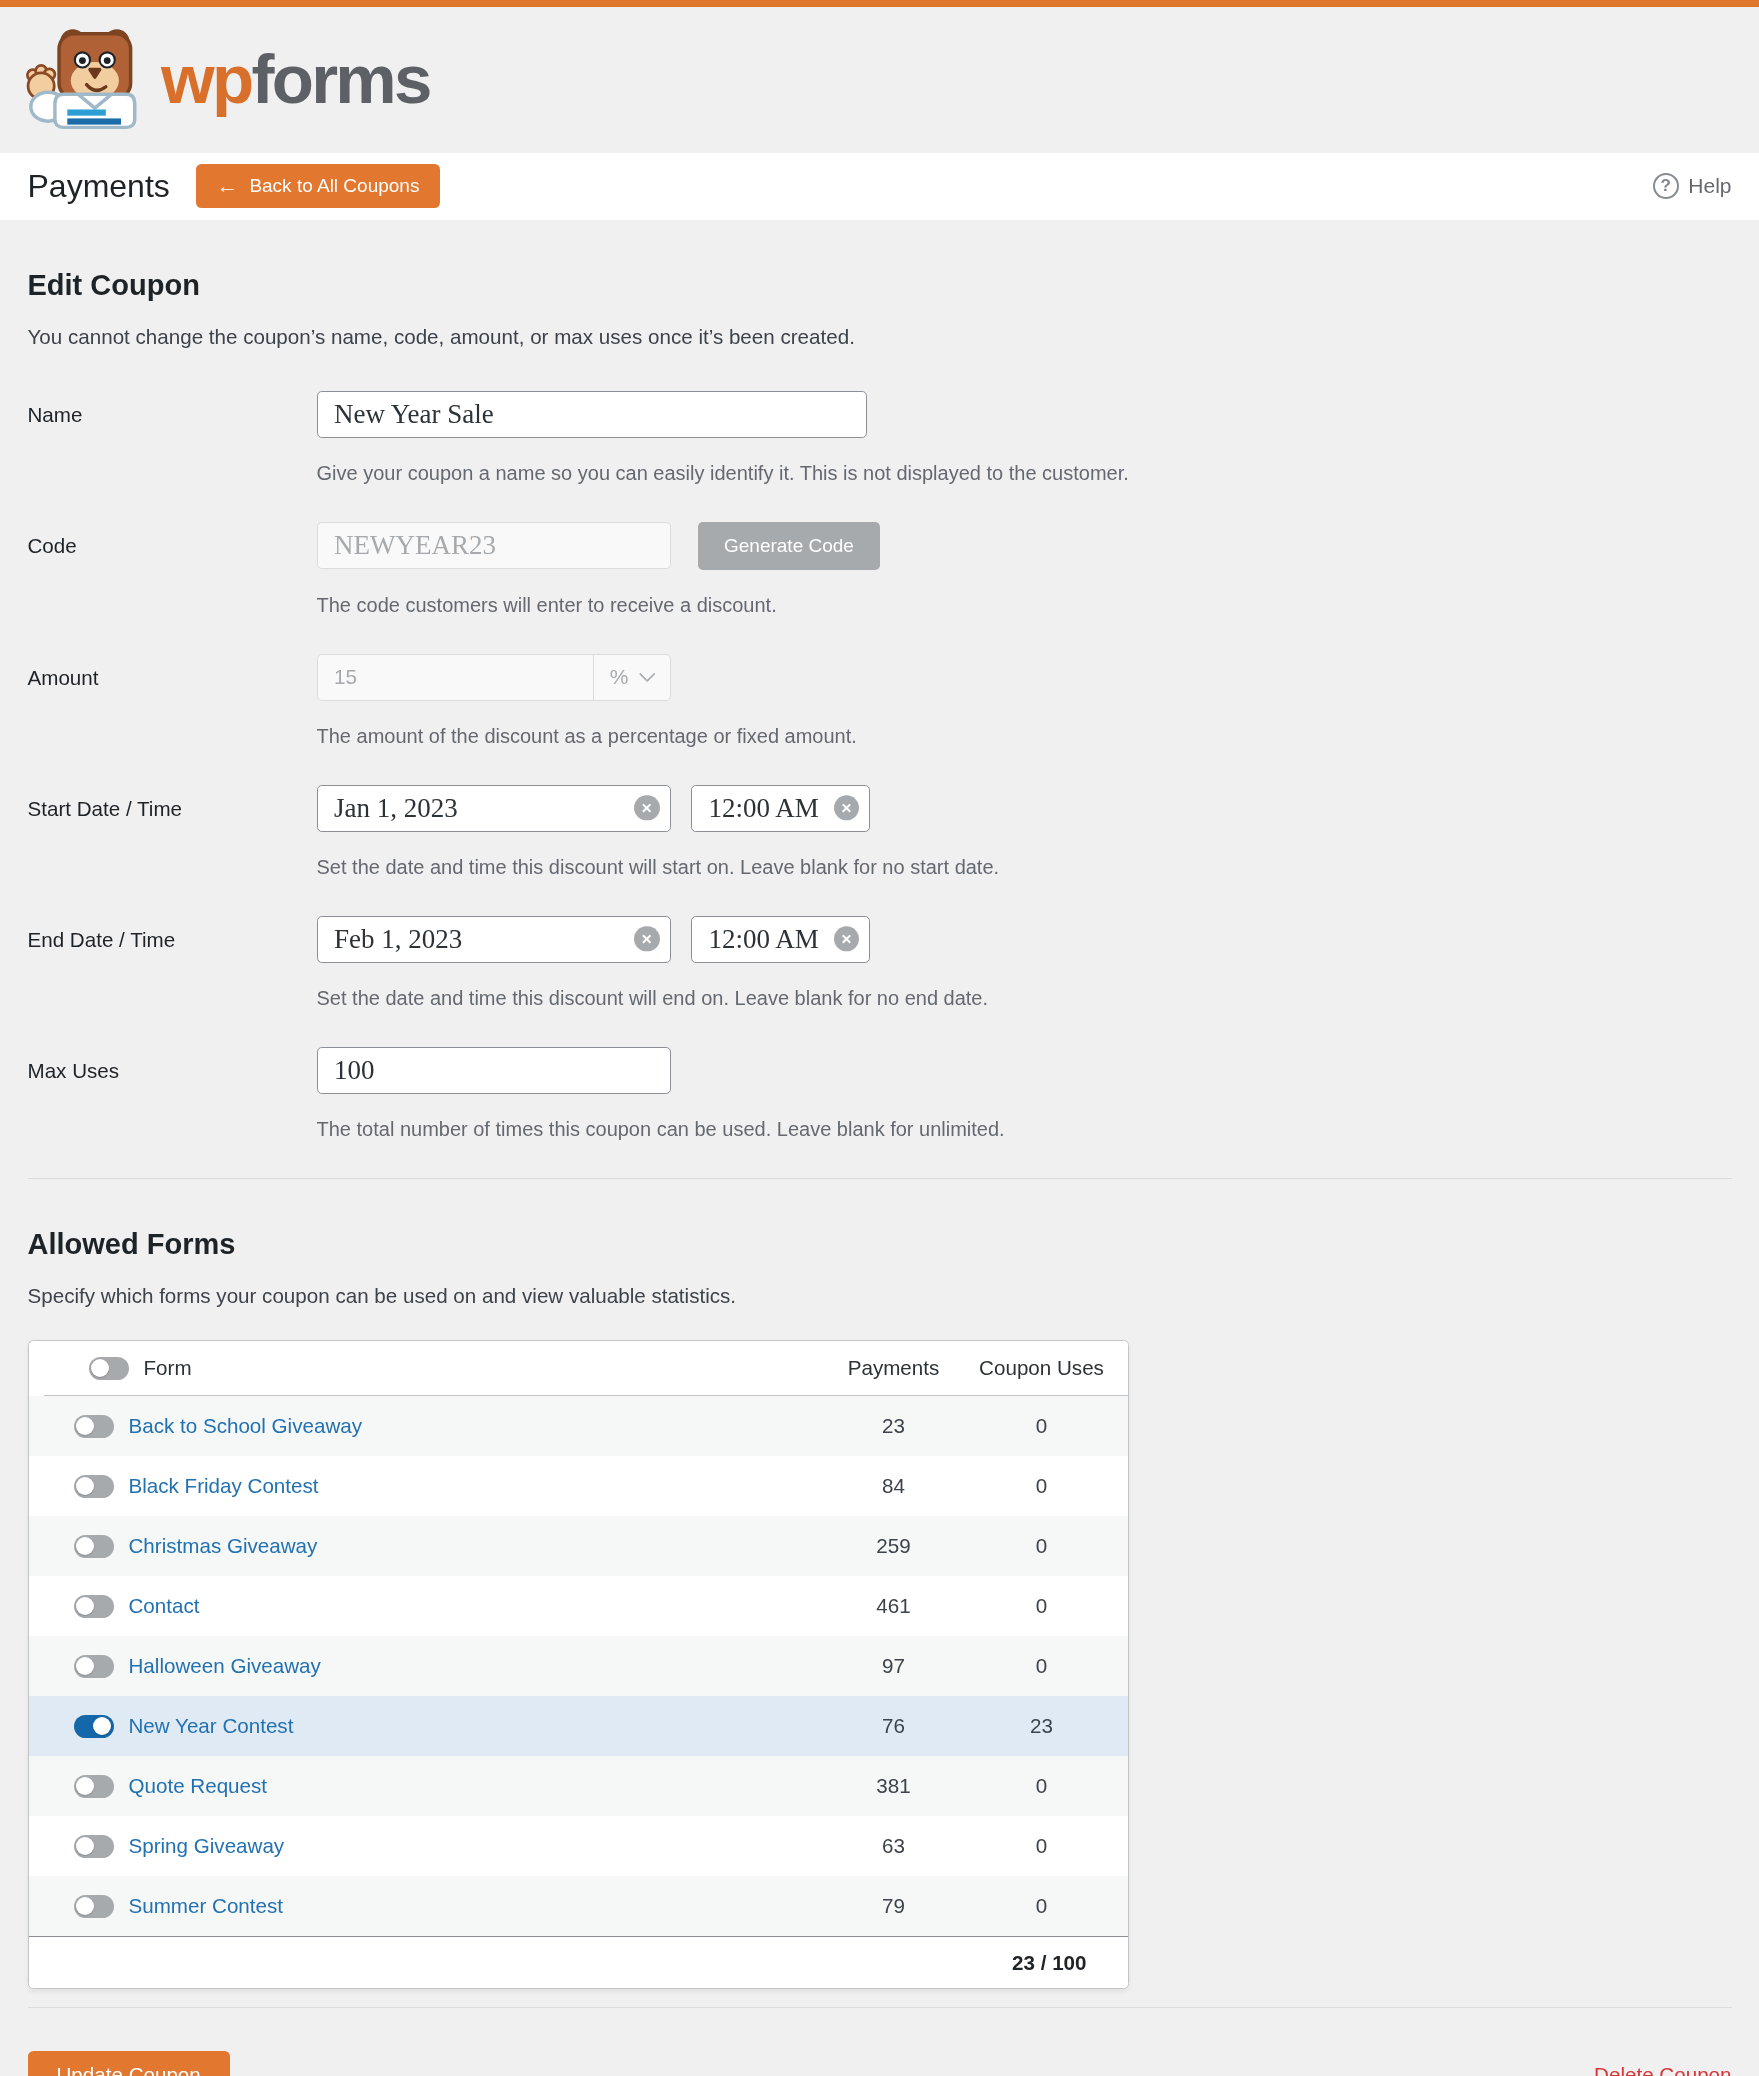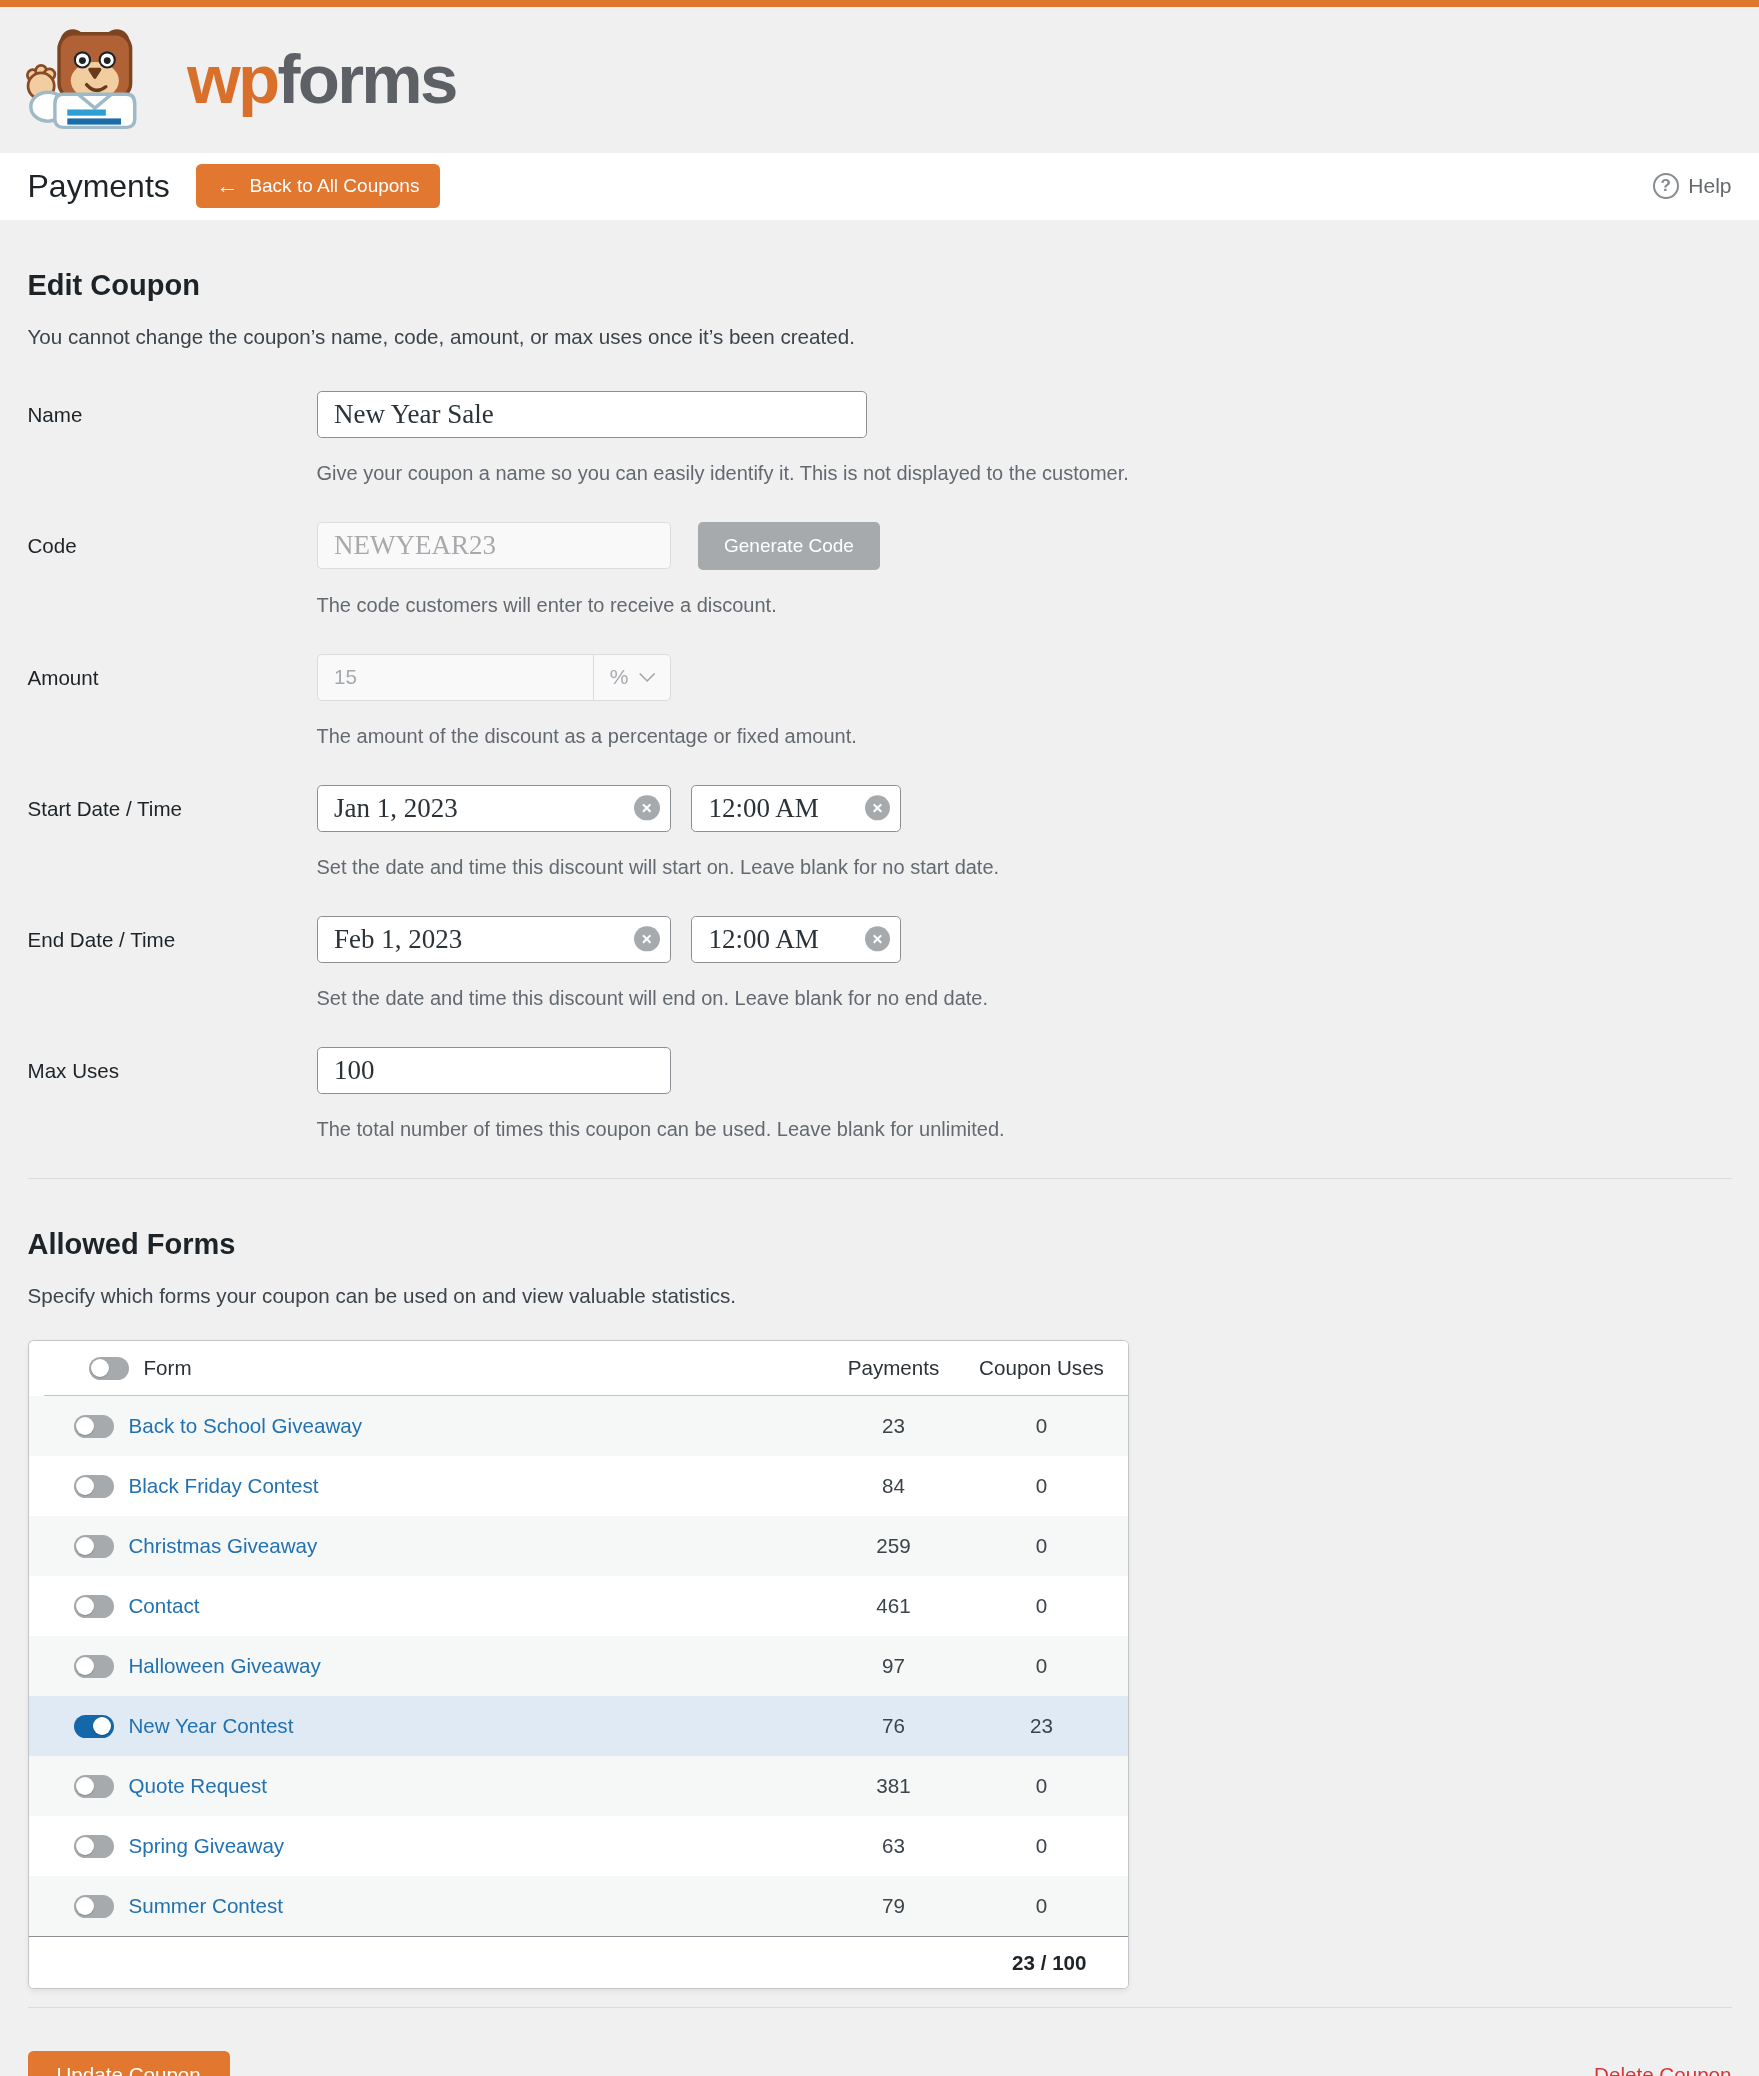--- a/index.html
+++ b/index.html
@@ -11,21 +11,21 @@
     -webkit-font-smoothing: antialiased;
   }
 
   
   .topbar { height: 6.9px; background: #de772c; }
   .logo-bar {
     height: 146px; background: #f0f0f1;
     display: flex; align-items: center; padding-left: 26px;
   }
   .wordmark { font-size: 69px; font-weight: bold; letter-spacing: -2.7px; margin-left: 18px; line-height: 1; }
-  .wordmark .wm-wp { color: #d8702c; margin-left: 26px; }
+  .wordmark .wm-wp { color: #d8702c; }
   .wordmark .wm-forms { color: #5d6064; }
 
   .page-bar {
     background: #ffffff; height: 67px;
     display: flex; align-items: center; padding: 0 27.5px;
   }
   .page-title { font-size: 32px; font-weight: 400; color: #1d2327; margin: 0 26px 0 0; }
   .btn-orange {
     display: inline-flex; align-items: center; gap: 11px;
     background: #e27730; color: #fff; border: none; cursor: pointer;
@@ -85,21 +85,21 @@
   .chevron {
     width: 12.4px; height: 12.4px; margin-top: -5.5px;
     border-right: 2.7px solid #a7aaad; border-bottom: 2.7px solid #a7aaad;
     transform: rotate(45deg); border-radius: 1.4px;
   }
 
   .datetime-line { display: flex; gap: 20.6px; }
   .input-wrap { position: relative; }
   .input-wrap .inp { width: 100%; padding-right: 49px; }
   .w-date { width: 354px; }
-  .w-time { width: 210px; }
+  .w-time { width: 179px; }
   .clear-btn {
     position: absolute; right: 11px; top: 50%; transform: translateY(-50%);
     width: 25.4px; height: 25.4px; border-radius: 50%;
     background: #a7aaad; color: #fff; font-size: 13.7px; font-weight: bold;
     display: flex; align-items: center; justify-content: center; cursor: pointer;
   }
 
   .divider { border: none; border-top: 1.4px solid #dcdcde; margin: 12.4px 0 0; }
 
   

